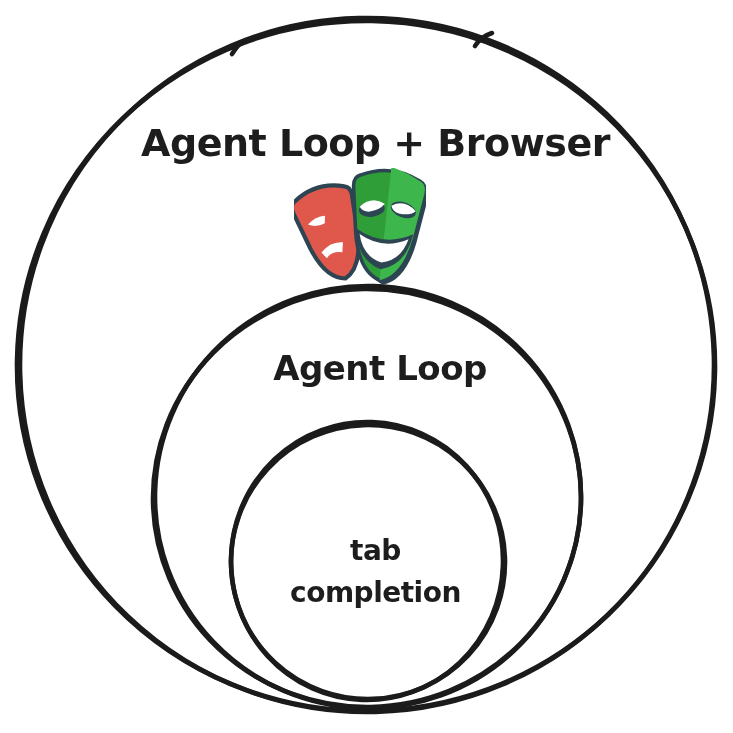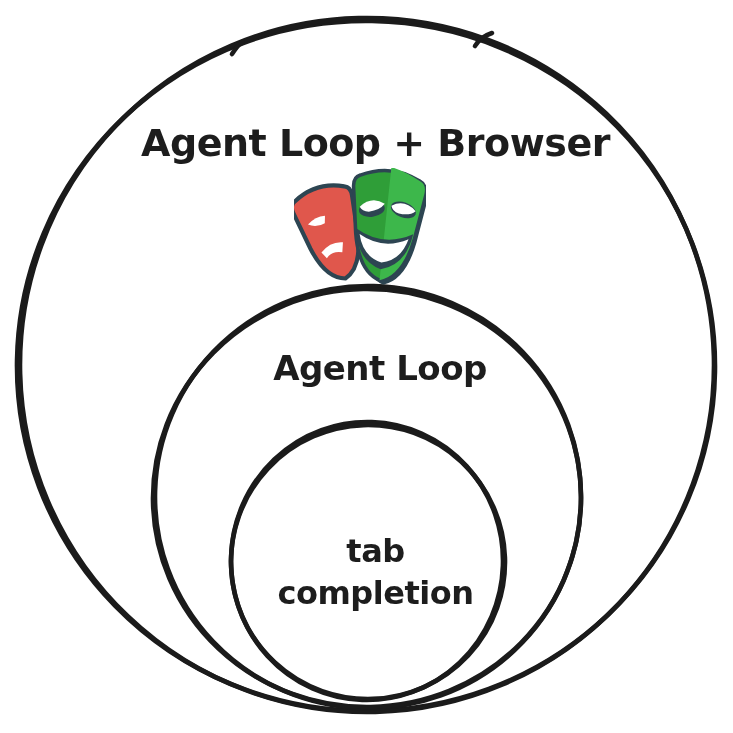--- a/index.html
+++ b/index.html
@@ -29,21 +29,21 @@
     text-align: center;
     color: #1d1d1d;
     font-weight: bold;
     letter-spacing: -0.5px;
     line-height: 1;
     white-space: pre-line;
     user-select: none;
   }
   .label.outer  { top: 124px; font-size: 38px; margin-left: 2px;  }
   .label.middle { top: 351px; font-size: 34px; margin-left: 11px; }
-  .label.inner  { top: 530px; font-size: 32px; margin-left: 2px; line-height: 42px; }
+  .label.inner  { top: 530px; font-size: 28px; margin-left: 2px; line-height: 42px; }
   .icon-wrap {
     left: 294px;
     top: 168px;
     width: 132px;
     height: 118px;
   }
   .icon-wrap svg { display: block; width: 100%; height: 100%; }
 </style>
 </head>
 <body>

